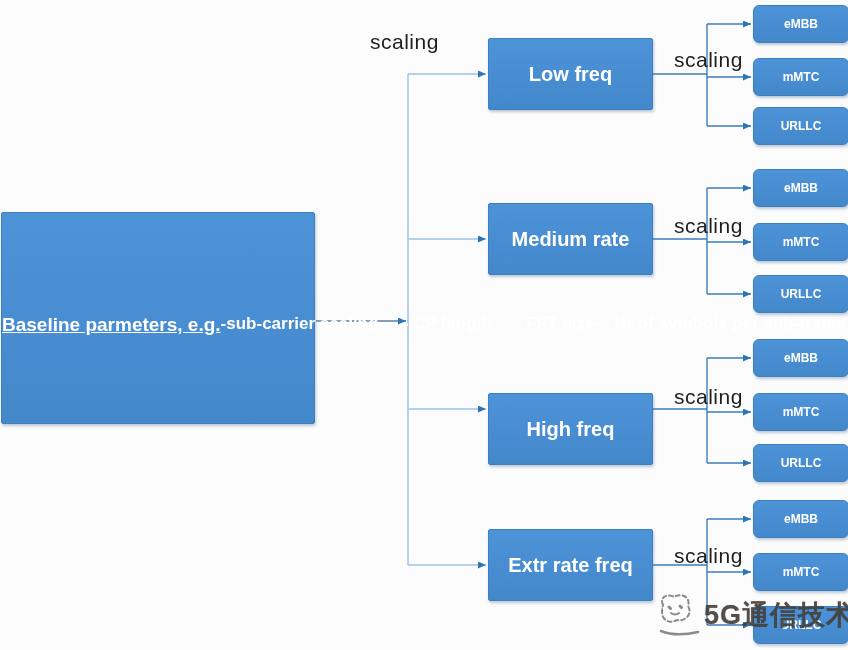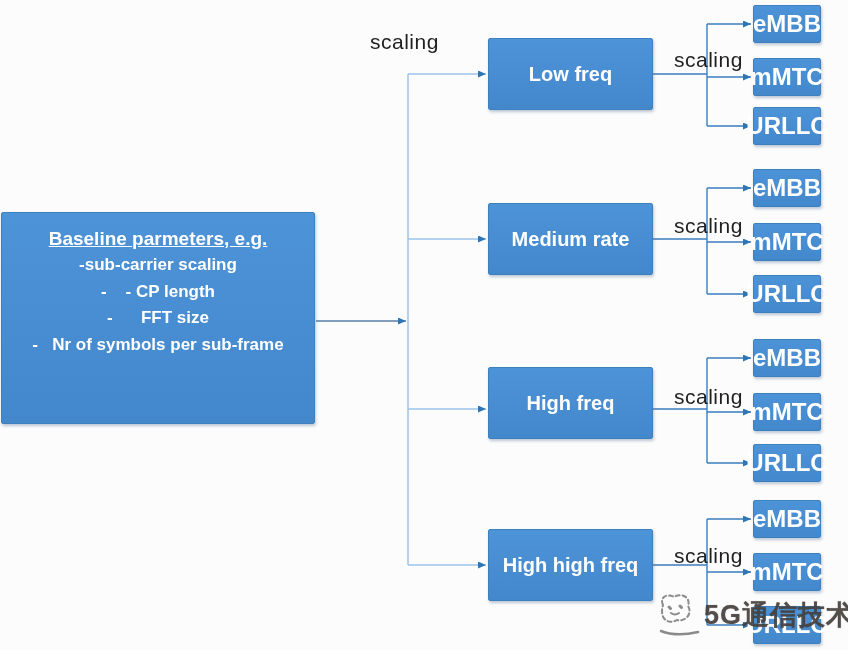--- a/index.html
+++ b/index.html
@@ -46,21 +46,20 @@
     box-shadow:1px 2px 3px rgba(70,100,140,.35);
     color:var(--box-text);
     display:flex;
     align-items:center;
     justify-content:center;
     z-index:2;
     box-sizing:border-box;
   }
   .baseline-box{
     left:1px;top:212px;width:314px;height:212px;
-    flex-direction:column;
     justify-content:flex-start;
     padding-top:12px;
     text-align:center;
   }
   .bl-title{
     font-size:19px;
     font-weight:bold;
     text-decoration:underline;
     line-height:27px;
     white-space:pre;
@@ -69,22 +68,22 @@
     font-size:17px;
     font-weight:bold;
     line-height:26.5px;
     white-space:pre;
   }
   .freq-box{
     left:488px;width:165px;height:72px;
     font-size:20px;font-weight:bold;
   }
   .child-box{
-    left:753px;width:68px;height:38px;
-    font-size:24px;font-weight:bold;
+    left:753px;width:96px;height:38px;
+    font-size:12px;font-weight:bold;border-radius:6px;
   }
   .scaling{
     position:absolute;
     font-size:21px;
     color:var(--scaling-text);
     letter-spacing:.5px;
     z-index:3;
     line-height:24px;
   }
   .watermark{
@@ -179,27 +178,27 @@
   <div class="box child-box" style="top:5px">eMBB</div>
   <div class="box child-box" style="top:58px">mMTC</div>
   <div class="box child-box" style="top:107px">URLLC</div>
 
   <div class="box freq-box" style="top:203px">Medium rate</div>
   <div class="scaling" style="left:674px;top:214px">scaling</div>
   <div class="box child-box" style="top:169px">eMBB</div>
   <div class="box child-box" style="top:223px">mMTC</div>
   <div class="box child-box" style="top:275px">URLLC</div>
 
-  <div class="box freq-box" style="top:367px">High freq</div>
+  <div class="box freq-box" style="top:393px">High freq</div>
   <div class="scaling" style="left:674px;top:385px">scaling</div>
   <div class="box child-box" style="top:339px">eMBB</div>
   <div class="box child-box" style="top:393px">mMTC</div>
   <div class="box child-box" style="top:444px">URLLC</div>
 
-  <div class="box freq-box" style="top:529px">High high freq</div>
+  <div class="box freq-box" style="top:529px">Extr rate freq</div>
   <div class="scaling" style="left:674px;top:544px">scaling</div>
   <div class="box child-box" style="top:500px">eMBB</div>
   <div class="box child-box" style="top:553px">mMTC</div>
   <div class="box child-box" style="top:606px">URLLC</div>
 
   <div class="watermark">
     <svg class="wm-logo" viewBox="0 0 46 50" xmlns="http://www.w3.org/2000/svg">
       <g fill="none" stroke="#6b6b6b" stroke-width="2" stroke-linecap="round" opacity="0.85">
         <path d="M9,15 C5,7 14,3 20,7 C28,2 37,8 34,16 C39,24 31,32 23,30 C14,35 5,29 9,15 Z" stroke-dasharray="4 3"></path>
         <path d="M15,17 l1.5,1.5" stroke-width="3"></path>

